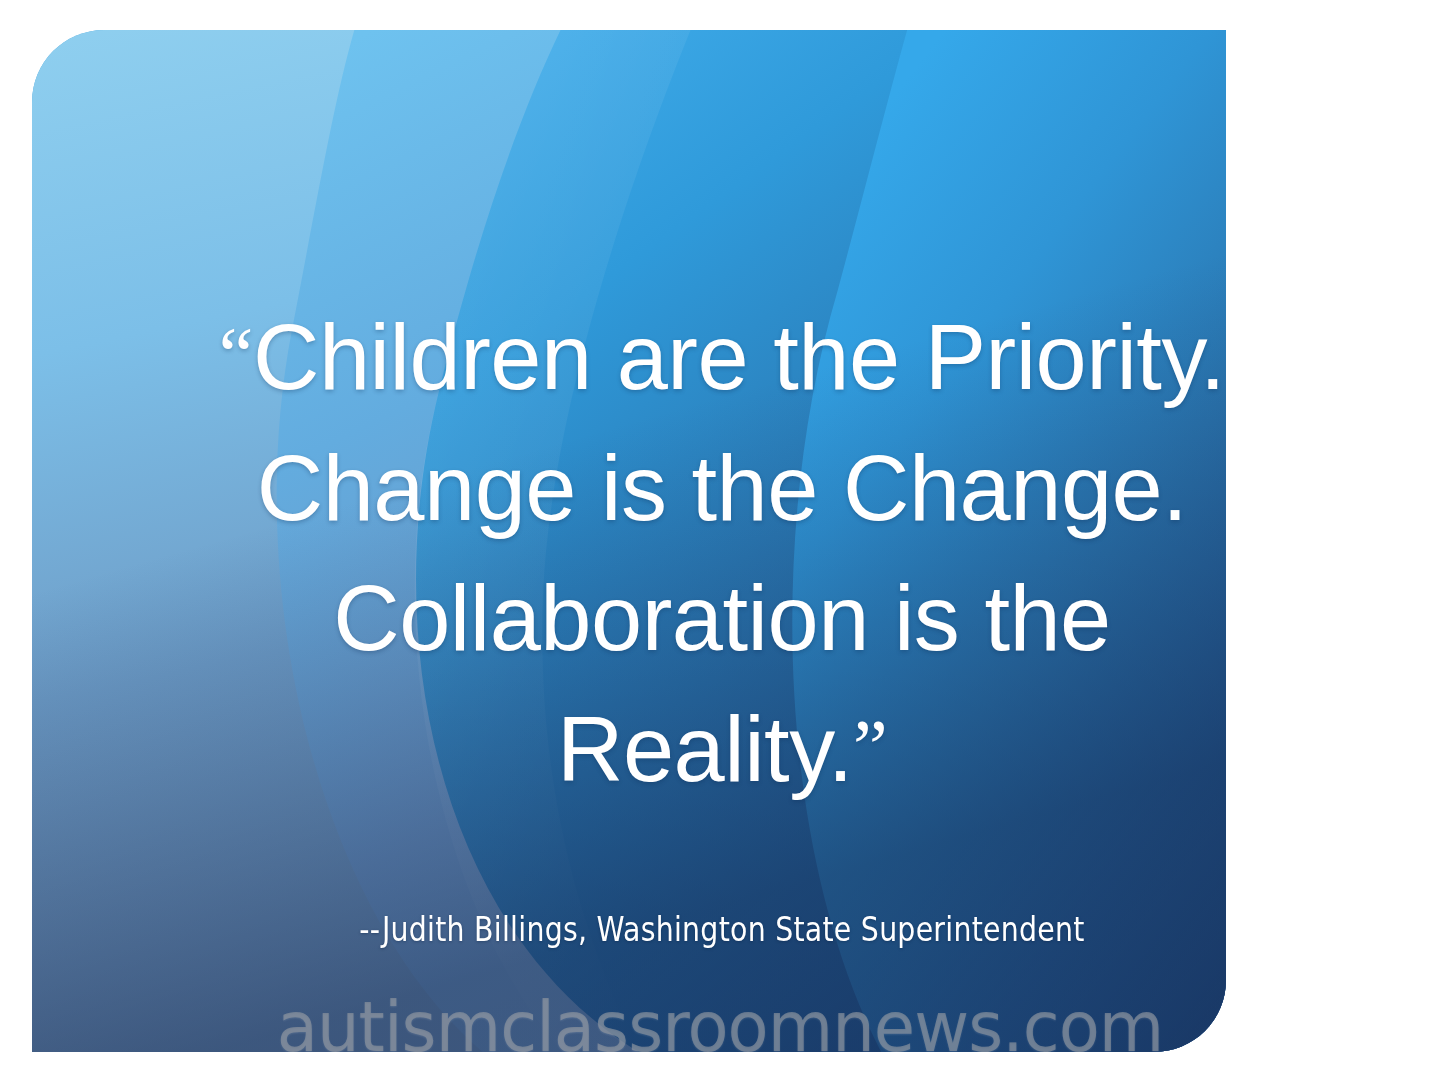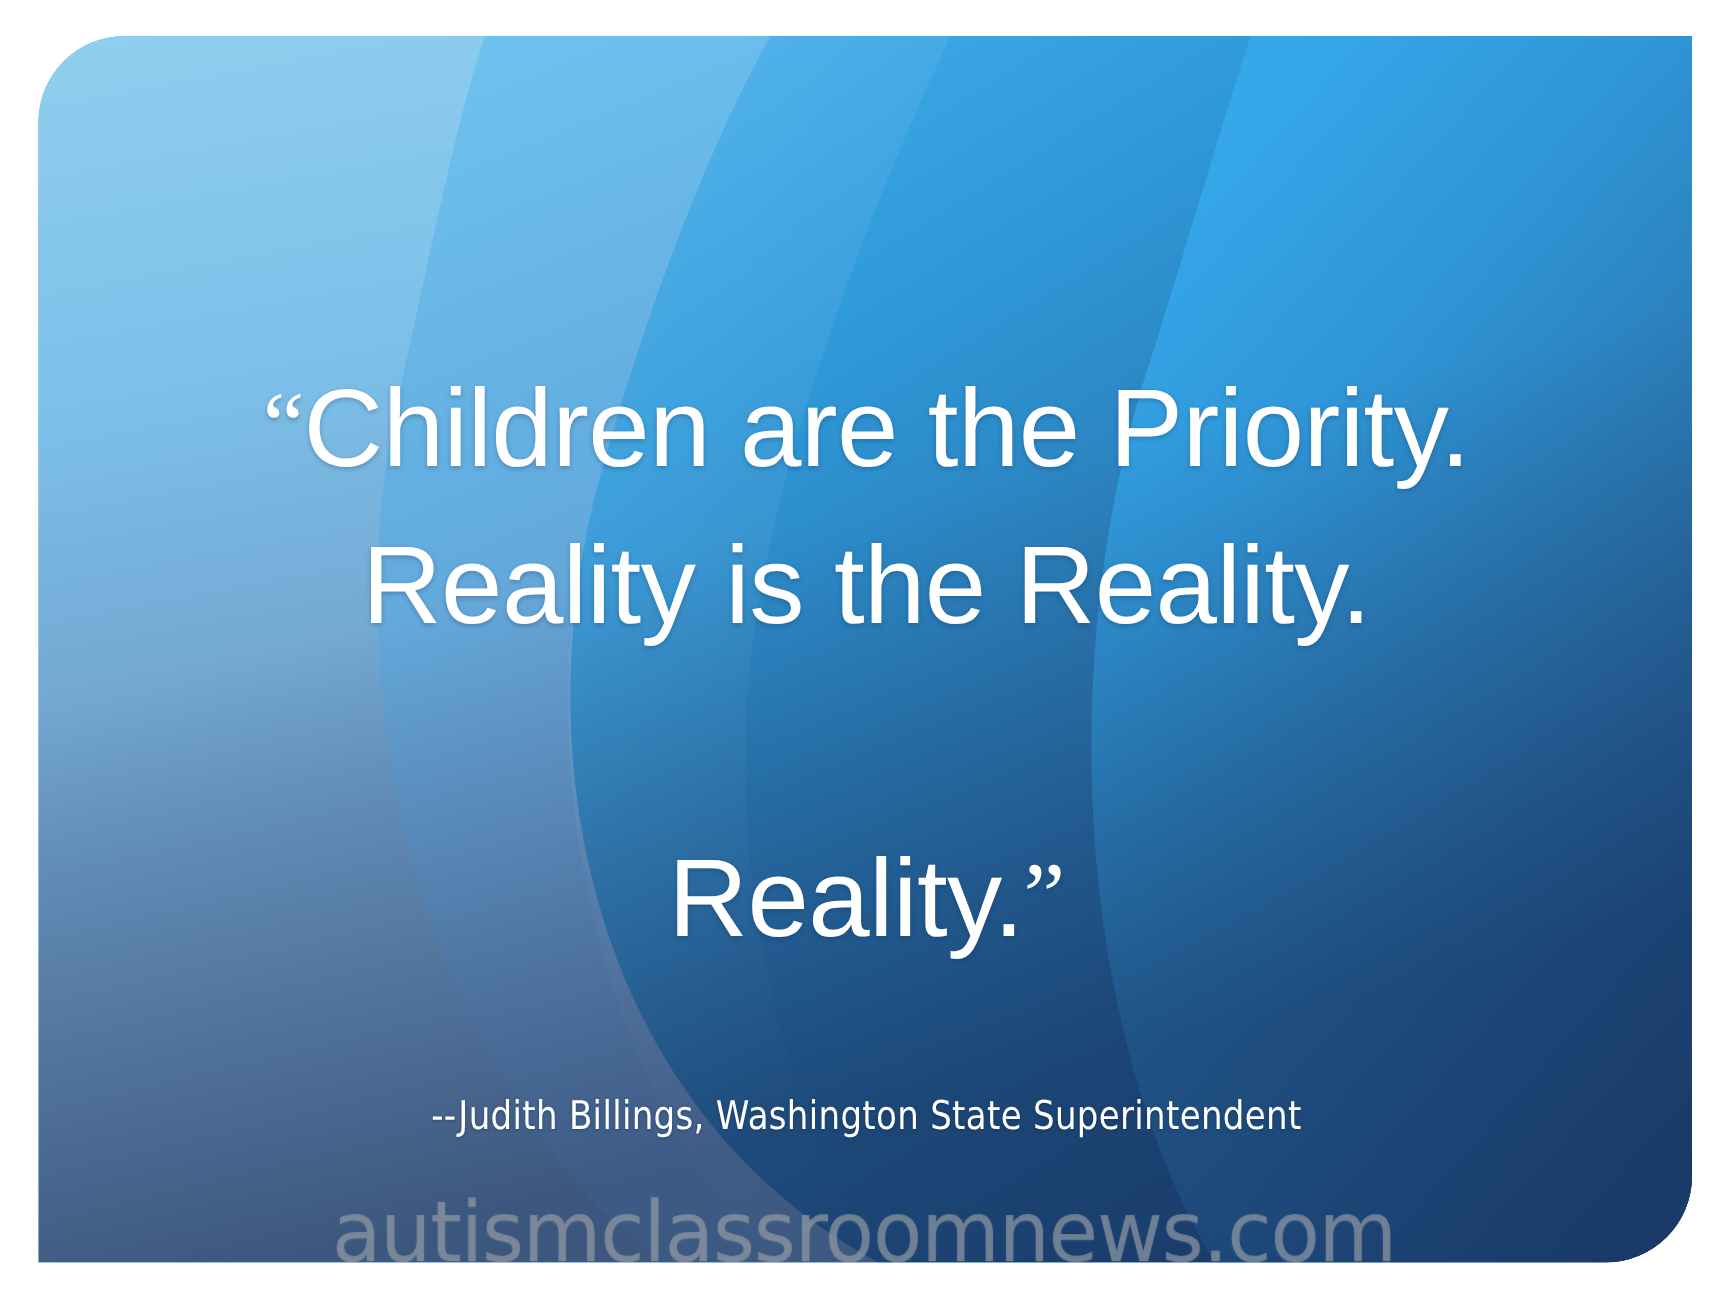--- a/index.html
+++ b/index.html
@@ -17,21 +17,21 @@
     height: 1080px;
     background: #ffffff;
     font-family: "Liberation Sans", sans-serif;
   }
 
   
   #slide {
     position: absolute;
     left: 32px;
     top: 30px;
-    width: 1378px;
+    width: 1194px;
     height: 1022px;
     border-radius: 72px 0 72px 0;
     overflow: hidden;
     background: #4fa8de;
   }
 
   #slide-bg {
     position: absolute;
     inset: 0;
     width: 100%;
@@ -167,22 +167,22 @@
                C 582,730 620,880 700,1022
                L 612,1022
                C 470,880 398,600 470,360
                C 512,212 560,90 610,0 Z" fill="url(#gInnerGlow)"></path>
 
       <rect x="0" y="0" width="1378" height="1022" fill="url(#gBottomShade)"></rect>
     </svg>
 
     <div id="quote-block">
       <span class="qm">“</span><span>Children are the Priority.</span><br>
-      <span>Reality is the Reality.</span><br>
-      <br>
+      <span>Change is the Change.</span><br>
+      <span>Collaboration is the</span><br>
       <span>Reality.</span><span class="qm">”</span>
     </div>
 
     <div id="attribution">--Judith Billings, Washington State Superintendent</div>
 
   </div>
 
   <div id="watermark">autismclassroomnews.com</div>
 
 </div>

